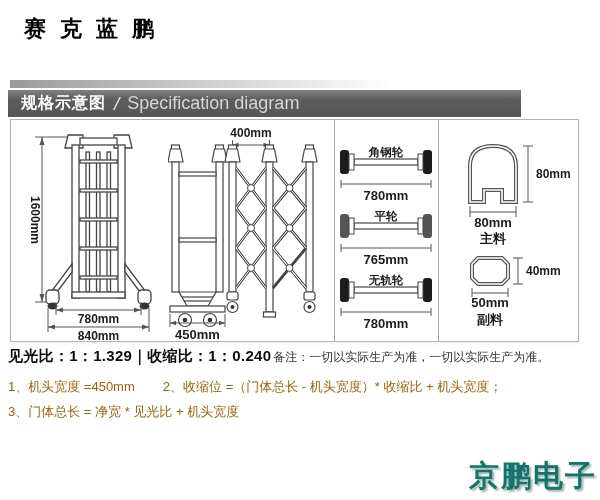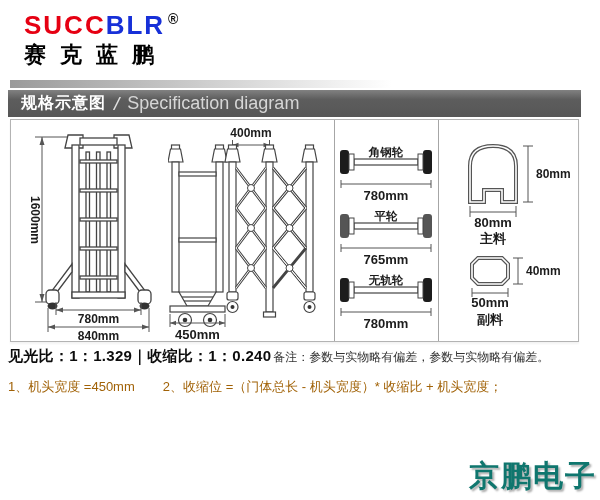--- a/index.html
+++ b/index.html
@@ -11,21 +11,21 @@
   .logo-latin{font-size:26px;font-weight:900;letter-spacing:2px}
   .logo-red{color:#e60012}
   .logo-blue{color:#1730d8}
   .logo-reg{font-size:14px;color:#111;font-weight:700;vertical-align:10px;margin-left:3px}
   .logo-cn{margin-top:6px;font-size:22px;font-weight:900;letter-spacing:14px;color:#000;
            font-family:Liberation Serif, serif}
   
   .fade-strip{position:absolute;left:10px;top:80px;width:478px;height:8px;
               background:linear-gradient(to right,#9a9a9a,#cdcdcd 40%,#ffffff 80%)}
   
-  .spec-header{position:absolute;left:8px;top:90px;width:573px;height:27px;
+  .spec-header{position:absolute;left:8px;top:90px;width:513px;height:27px;
                background:linear-gradient(to bottom,#818181,#5d5d5d 35%,#565656);
                color:#fff;display:flex;align-items:center;padding-left:13px}
   .spec-header .cn{font-size:16px;font-weight:700;letter-spacing:1px}
   .spec-header .sep{font-size:19px;font-weight:300;font-style:italic;margin:0 8px;color:#e3e3e3}
   .spec-header .en{font-size:18px;color:#d6d6d6}
   
   .spec-box{position:absolute;left:10px;top:119px;width:569px;height:223px;
             border:1px solid #b3b3b3;background:#fff;box-shadow:0 2px 2px rgba(0,0,0,.05)}
   .vdiv{position:absolute;top:0;bottom:0;width:1px;background:#a6a6a6}
   .vdiv-1{left:323px}
@@ -51,21 +51,20 @@
   
   .watermark{position:absolute;right:3px;top:456px;font-size:30px;font-weight:900;
              color:#0f766e;letter-spacing:2px;text-shadow:2px 2px 2px #b0b0b0}
 </style>
 </head>
 <body>
 
 <div class="page">
 
   <div class="logo">
-    <div class="logo-latin"><span class="logo-red">SUCC</span><span class="logo-blue">BLR</span><span class="logo-reg">®</span></div>
     <div class="logo-cn">赛克蓝鹏</div>
   </div>
 
   <div class="fade-strip"></div>
 
   <div class="spec-header">
     <span class="cn">规格示意图</span>
     <span class="sep">/</span>
     <span class="en">Specification diagram</span>
   </div>
@@ -275,23 +274,26 @@
       </g>
       <text class="dim" x="64" y="135" text-anchor="start">40mm</text>
       <text class="dim-lg" x="28" y="167" text-anchor="middle">50mm</text>
       <text class="dim-lg" x="28" y="184" text-anchor="middle">副料</text>
     </g>
   </svg>
 
   <div class="notes">
     <div class="ratio-row">
       <span class="ratios">见光比：1：1.329｜收缩比：1：0.240</span>
-      <span class="remark">备注：参数与实物略有偏差，参数与实物略有偏差。</span>
+      <span class="remark">备注：一切以实际生产为准，一切以实际生产为准。</span>
     </div>
     <div class="formula formula-1">
       <span class="fa">1、机头宽度 =450mm</span>
       <span class="fb">2、收缩位 =（门体总长 - 机头宽度）* 收缩比 + 机头宽度；</span>
     </div>
+    <div class="formula formula-2">
+      <span>3、门体总长 = 净宽 * 见光比 + 机头宽度</span>
+    </div>
   </div>
 
   <div class="watermark">京鹏电子</div>
 
 </div>
 
 </body></html>

